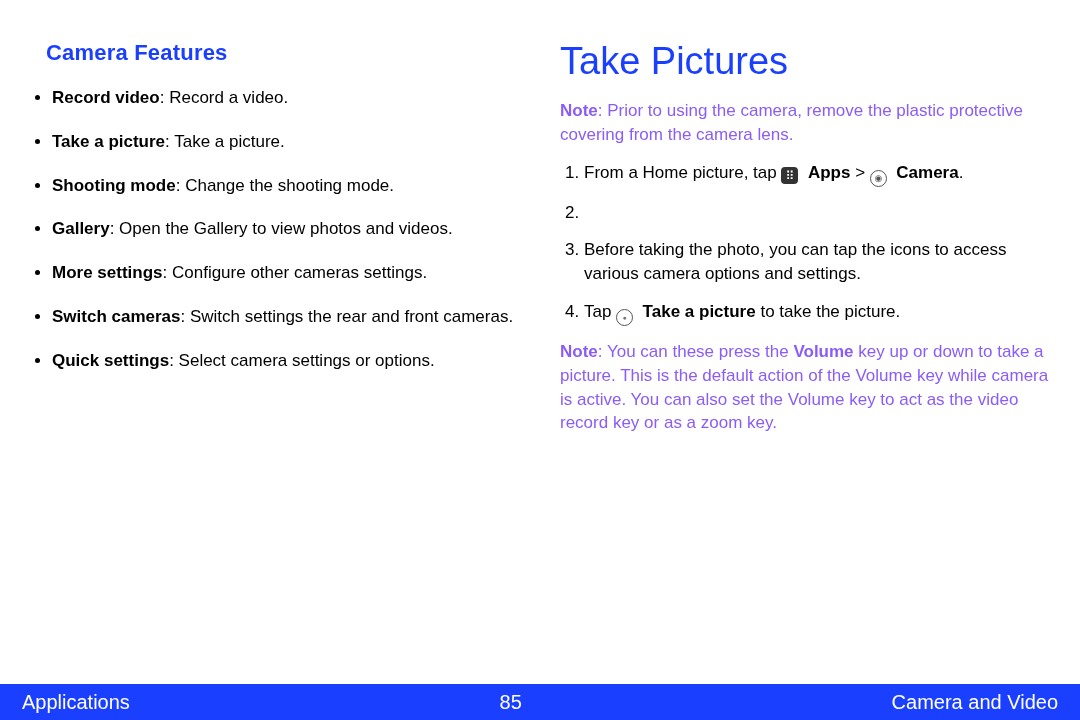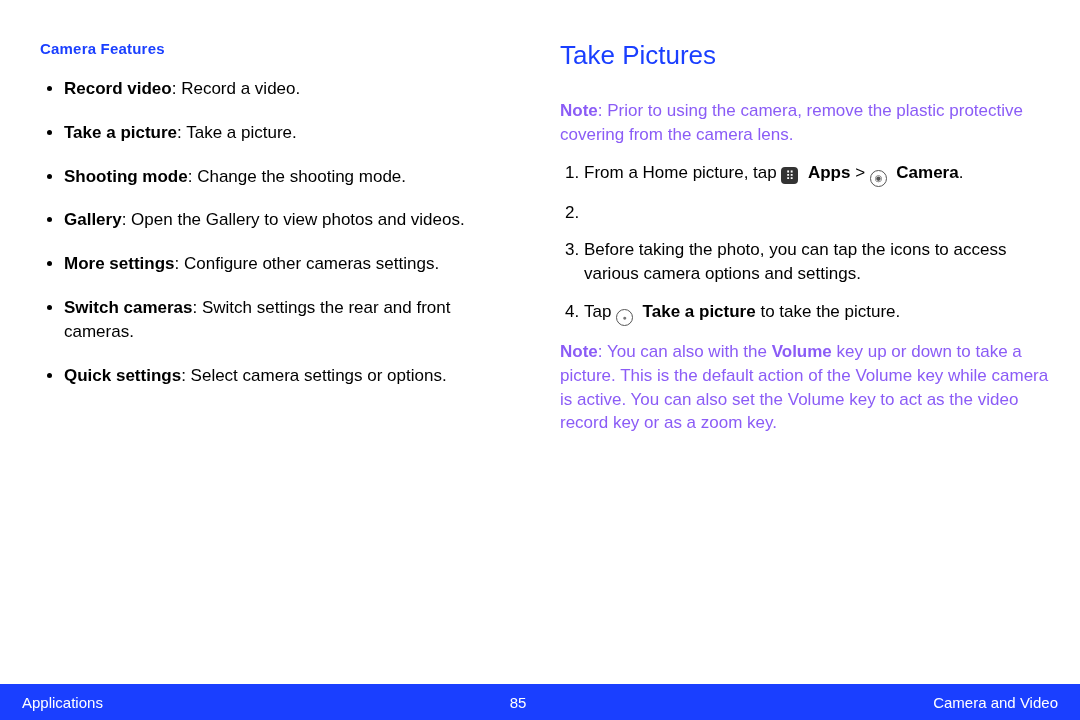--- a/index.html
+++ b/index.html
@@ -25,38 +25,38 @@
     display: flex;
     padding: 40px 30px 0 30px;
     box-sizing: border-box;
     gap: 40px;
   }
   .col {
     flex: 1 1 50%;
   }
   h2.features {
     color: #1a3fff;
-    font-size: 15px;
+    font-size: 22px;
     font-weight: bold;
-    margin: 0 0 20px 10px;
+    margin: 0 0 20px 16px;
     letter-spacing: 0.2px;
   }
   h1.take {
     color: #1a3fff;
-    font-size: 26px;
+    font-size: 38px;
     font-weight: normal;
-    margin: 0 0 28px 0;
+    margin: 0 0 16px 0;
   }
   ul.bullets {
     list-style: disc;
     padding-left: 22px;
     margin: 0;
   }
   ul.bullets > li {
-    margin: 0 0 20px 12px;
+    margin: 0 0 20px 0;
     line-height: 1.4;
   }
   ol.steps {
     padding-left: 24px;
     margin: 14px 0 0 0;
   }
   ol.steps > li {
     margin: 0 0 14px 0;
     line-height: 1.4;
   }
@@ -120,21 +120,21 @@
     font-size: 9px;
   }
   .footer {
     flex: 0 0 36px;
     background: #1a3fff;
     color: #fff;
     display: flex;
     align-items: center;
     justify-content: space-between;
     padding: 0 22px;
-    font-size: 15px;
+    font-size: 20px;
   }
 </style>
 </head>
 <body>
 
 <div class="page">
   <div class="content">
     <div class="col">
       <h2 class="features">Camera Features</h2>
       <ul class="bullets">
@@ -164,21 +164,21 @@
         <li>
         </li>
         <li>Before taking the photo, you can tap the icons to access various camera options and settings.</li>
         <li>
           <span>Tap </span>
           <span class="icon-circle shutter-dot"></span>
           <span>&nbsp;</span><span class="bold">Take a picture</span><span> to take the picture.</span>
         </li>
       </ol>
       <p class="note">
-        <span class="bold">Note</span><span>: You can also with the </span><span class="bold">Volume</span><span> key up or down to take a picture. This is the default action of the Volume key while camera is active. You can also set the Volume key to act as the video record key or as a zoom key.</span>
+        <span class="bold">Note</span><span>: You can these press the </span><span class="bold">Volume</span><span> key up or down to take a picture. This is the default action of the Volume key while camera is active. You can also set the Volume key to act as the video record key or as a zoom key.</span>
       </p>
     </div>
   </div>
 
   <div class="footer">
     <span>Applications</span>
     <span>85</span>
     <span>Camera and Video</span>
   </div>
 </div>

